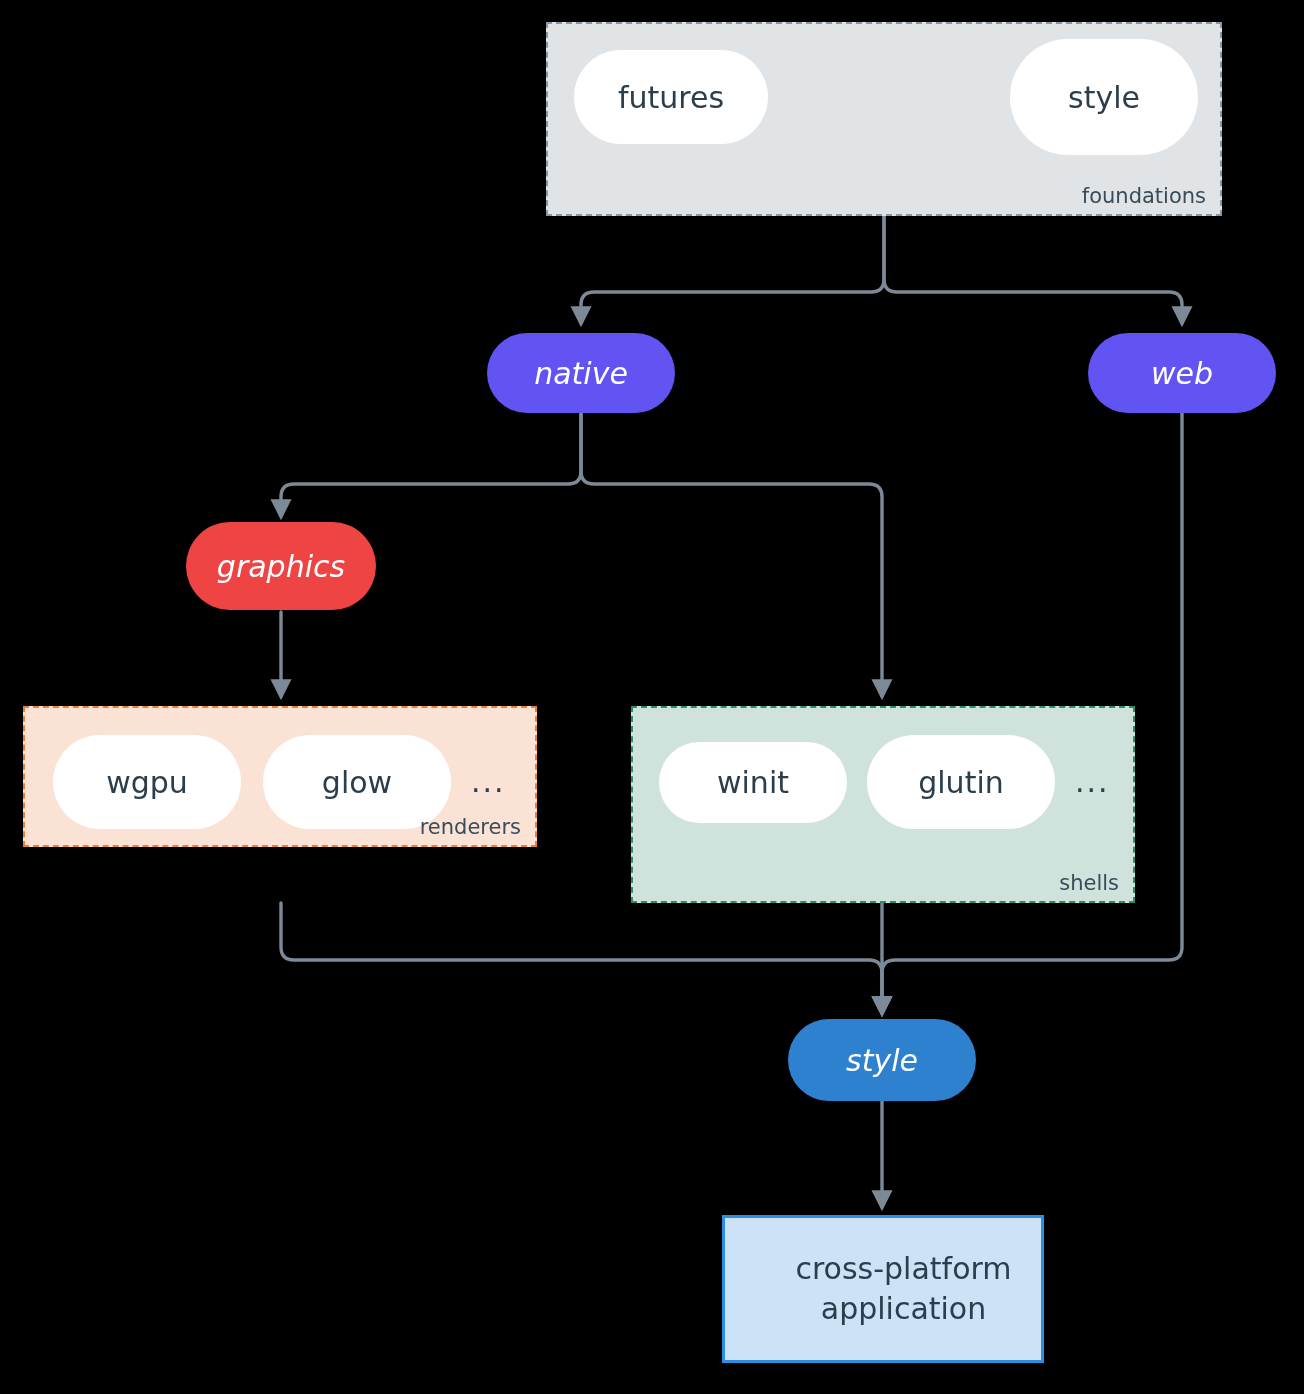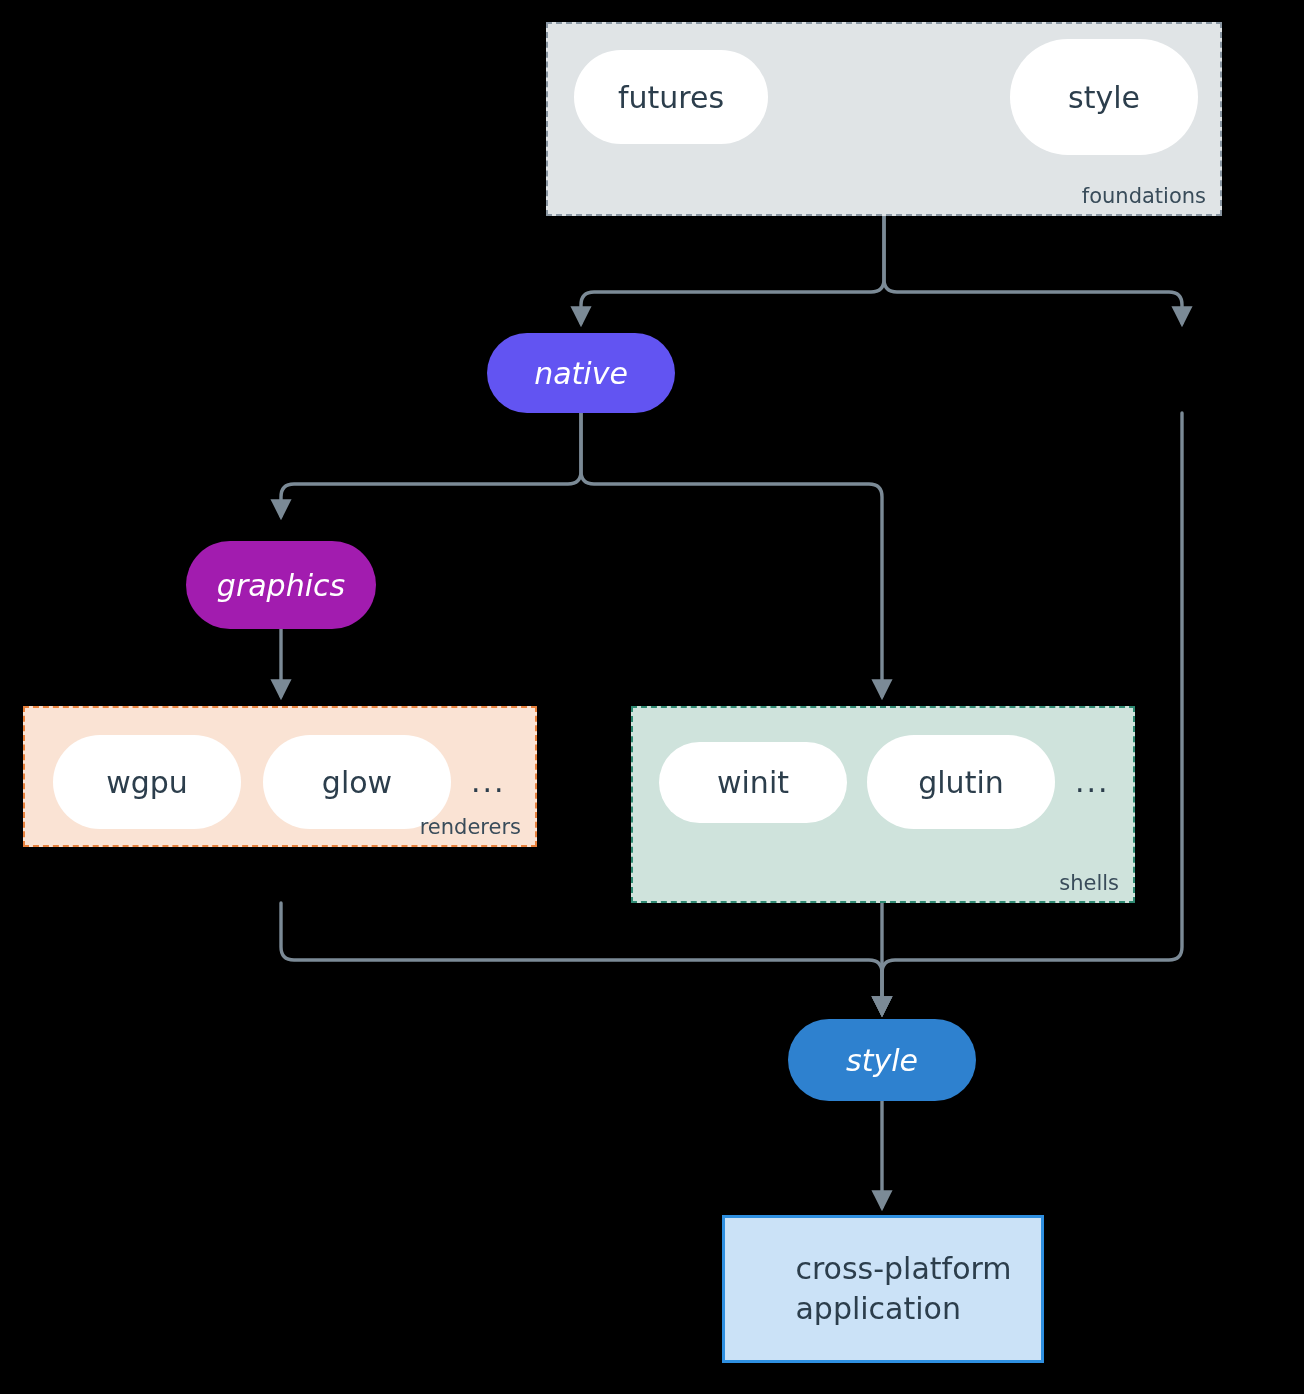--- a/index.html
+++ b/index.html
@@ -55,21 +55,21 @@
     font-size:30px;
     color:#ffffff;
     box-sizing:border-box;
     white-space:nowrap;
     font-style:italic;
   }
   .rect-node{
     position:absolute;
     box-sizing:border-box;
     display:flex;align-items:center;justify-content:center;
-    text-align:left;
+    text-align:center;
     font-size:30px;
     line-height:1.32;
     white-space:pre-line;
     padding-left:41px;
   }
 </style>
 </head>
 <body>
 
 <div id="stage">
@@ -105,22 +105,23 @@
   <div class="subgraph" style="left:546px;top:22px;width:676px;height:194px;background:#e0e4e6;border:2px dashed #8a97a3;">
     <div class="pill-row" style="left:26px;top:26px;width:624px;height:94px;justify-content:space-between;">
       <div class="pill" style="width:194px;height:94px;">futures</div>
       <div class="pill" style="width:188px;height:116px;">style</div>
     </div>
     <div class="sg-label">foundations</div>
   </div>
 
   <div class="node" style="left:487px;top:333px;width:188px;height:80px;background:#6254f2;">native</div>
 
+  <div class="node" style="left:1088px;top:333px;width:188px;height:80px;background:#6254f2;">web</div>
 
-  <div class="node" style="left:186px;top:522px;width:190px;height:88px;background:#a21caf;margin-top:19px;">graphics</div>
+  <div class="node" style="left:186px;top:522px;width:190px;height:88px;background:#ef4444;">graphics</div>
 
   <div class="subgraph" style="left:23px;top:706px;width:514px;height:141px;background:#fae3d4;border:2px dashed #e8813c;">
     <div class="pill-row" style="left:28px;top:27px;width:470px;height:94px;">
       <div class="pill" style="width:188px;height:94px;">wgpu</div>
       <div class="pill" style="width:188px;height:94px;margin-left:22px;">glow</div>
       <div class="dots" style="margin-left:20px;">...</div>
     </div>
     <div class="sg-label">renderers</div>
   </div>
 

